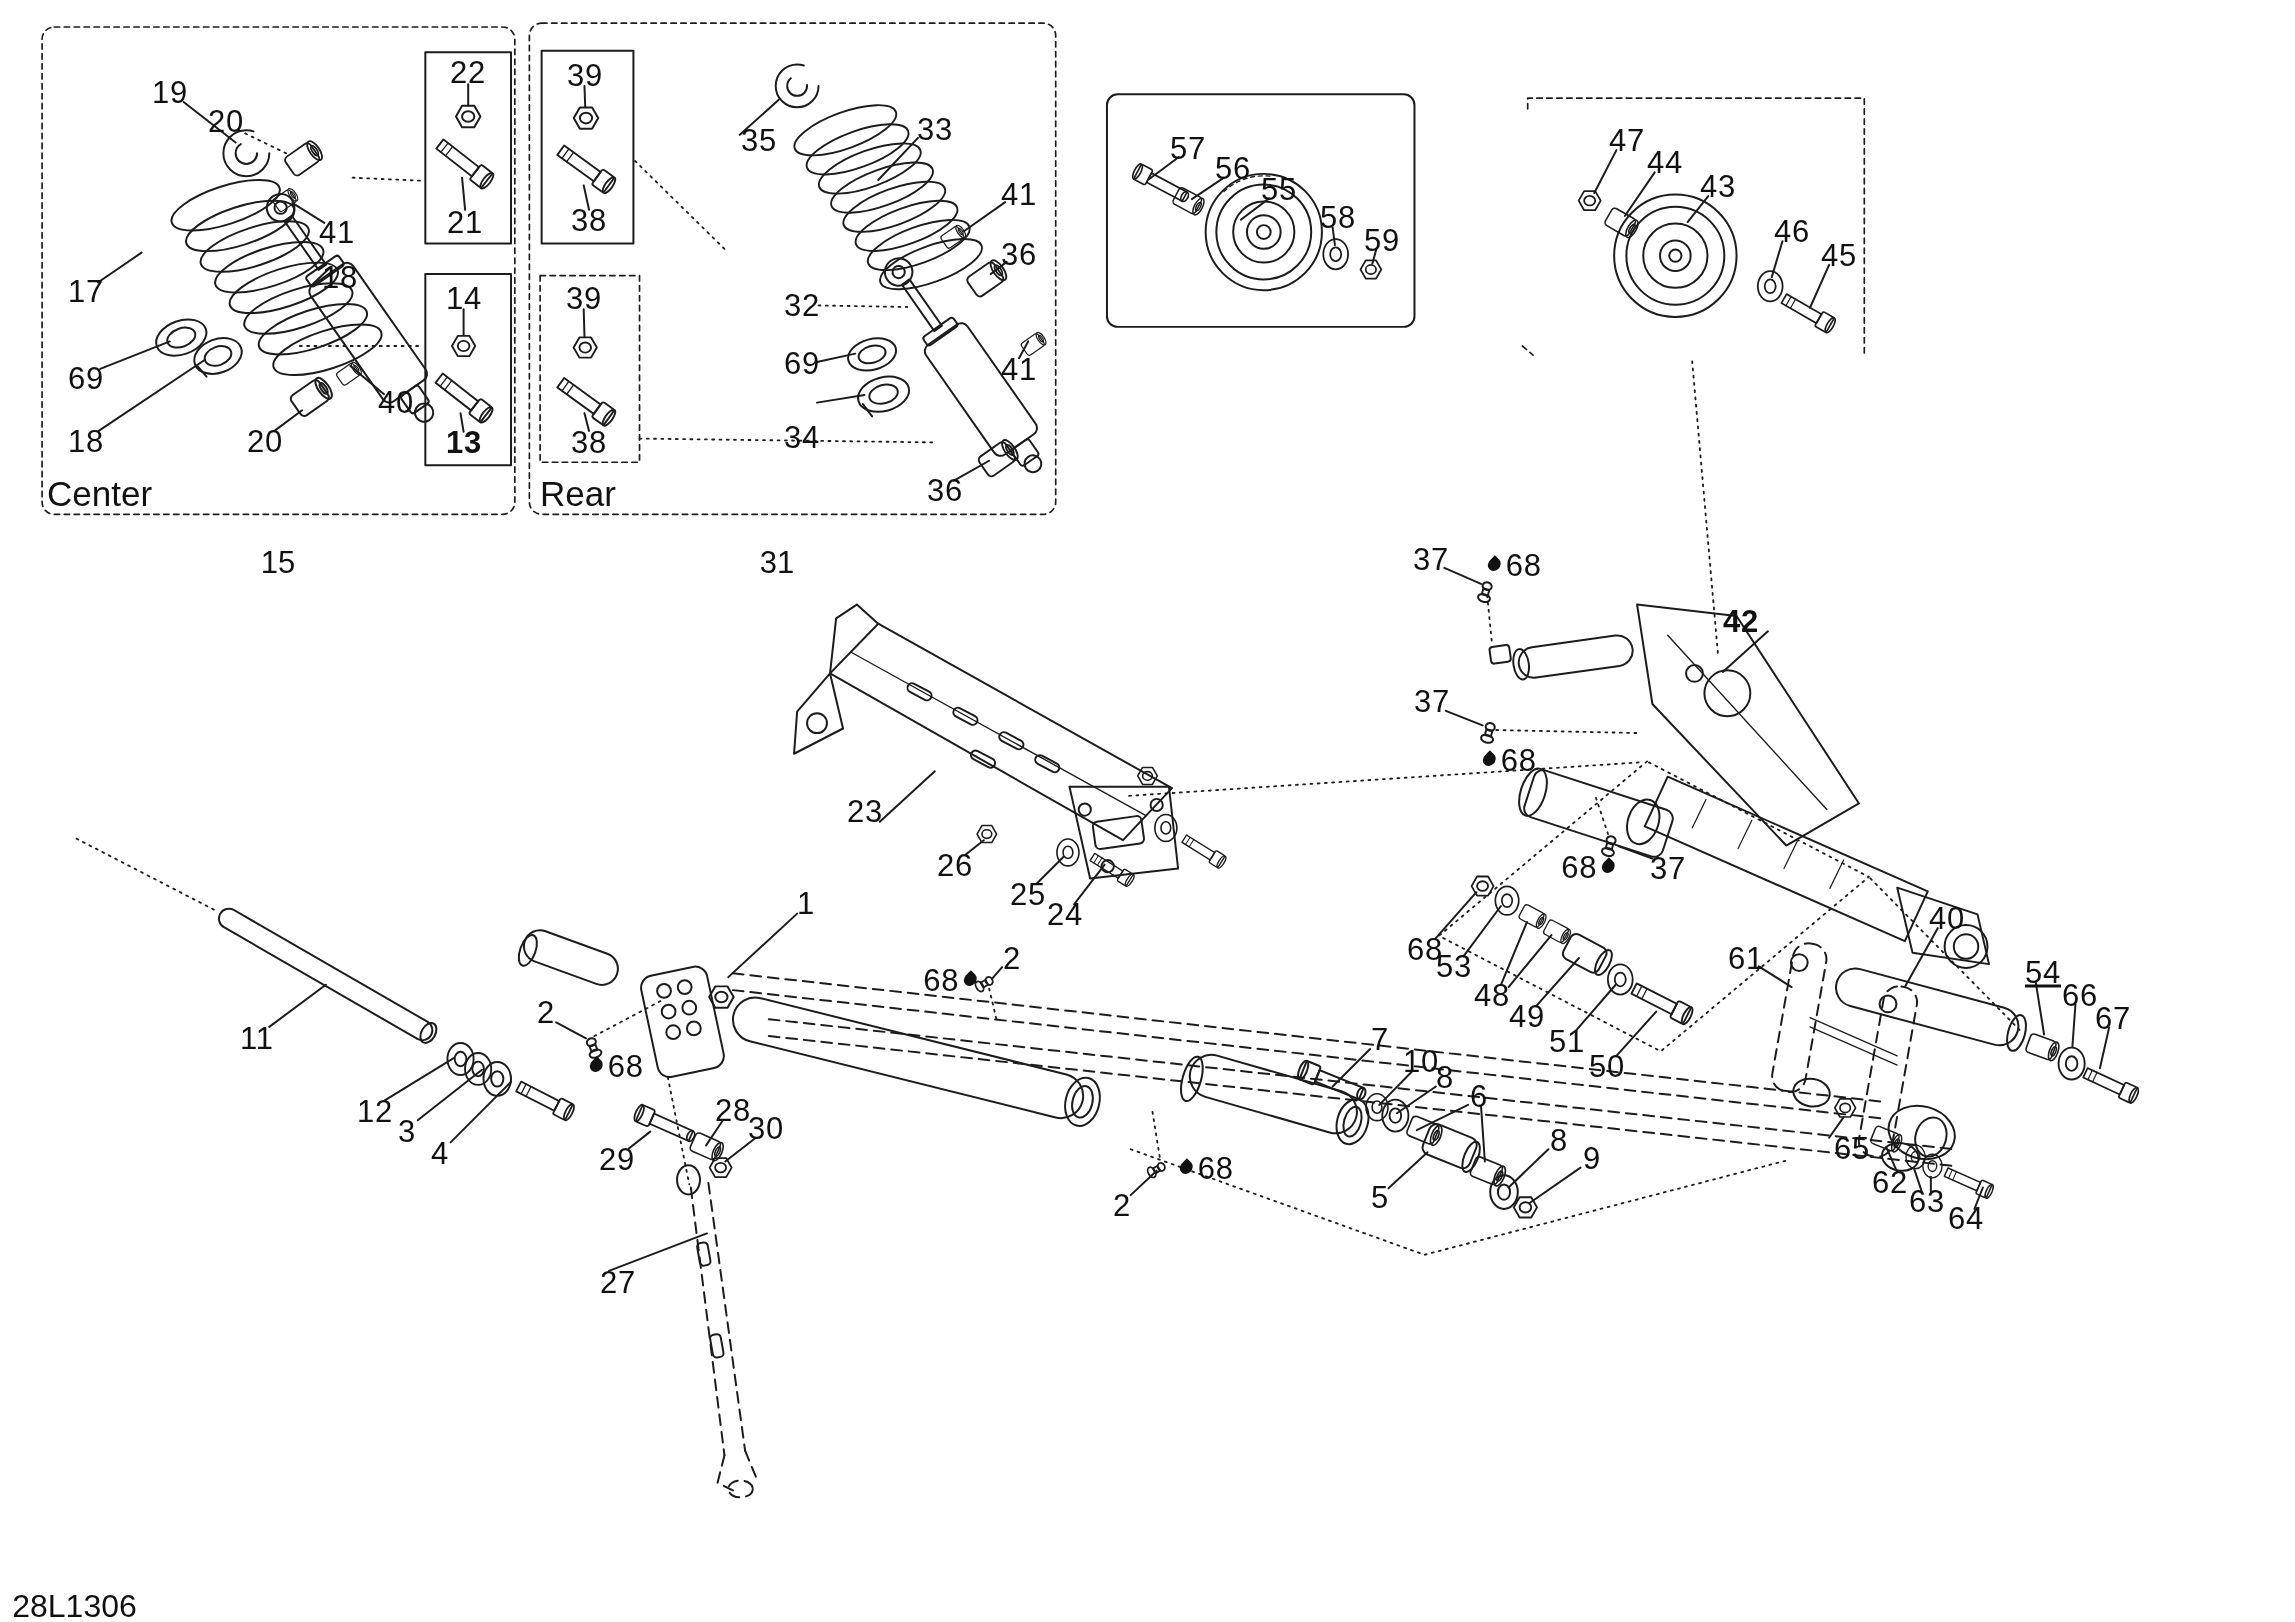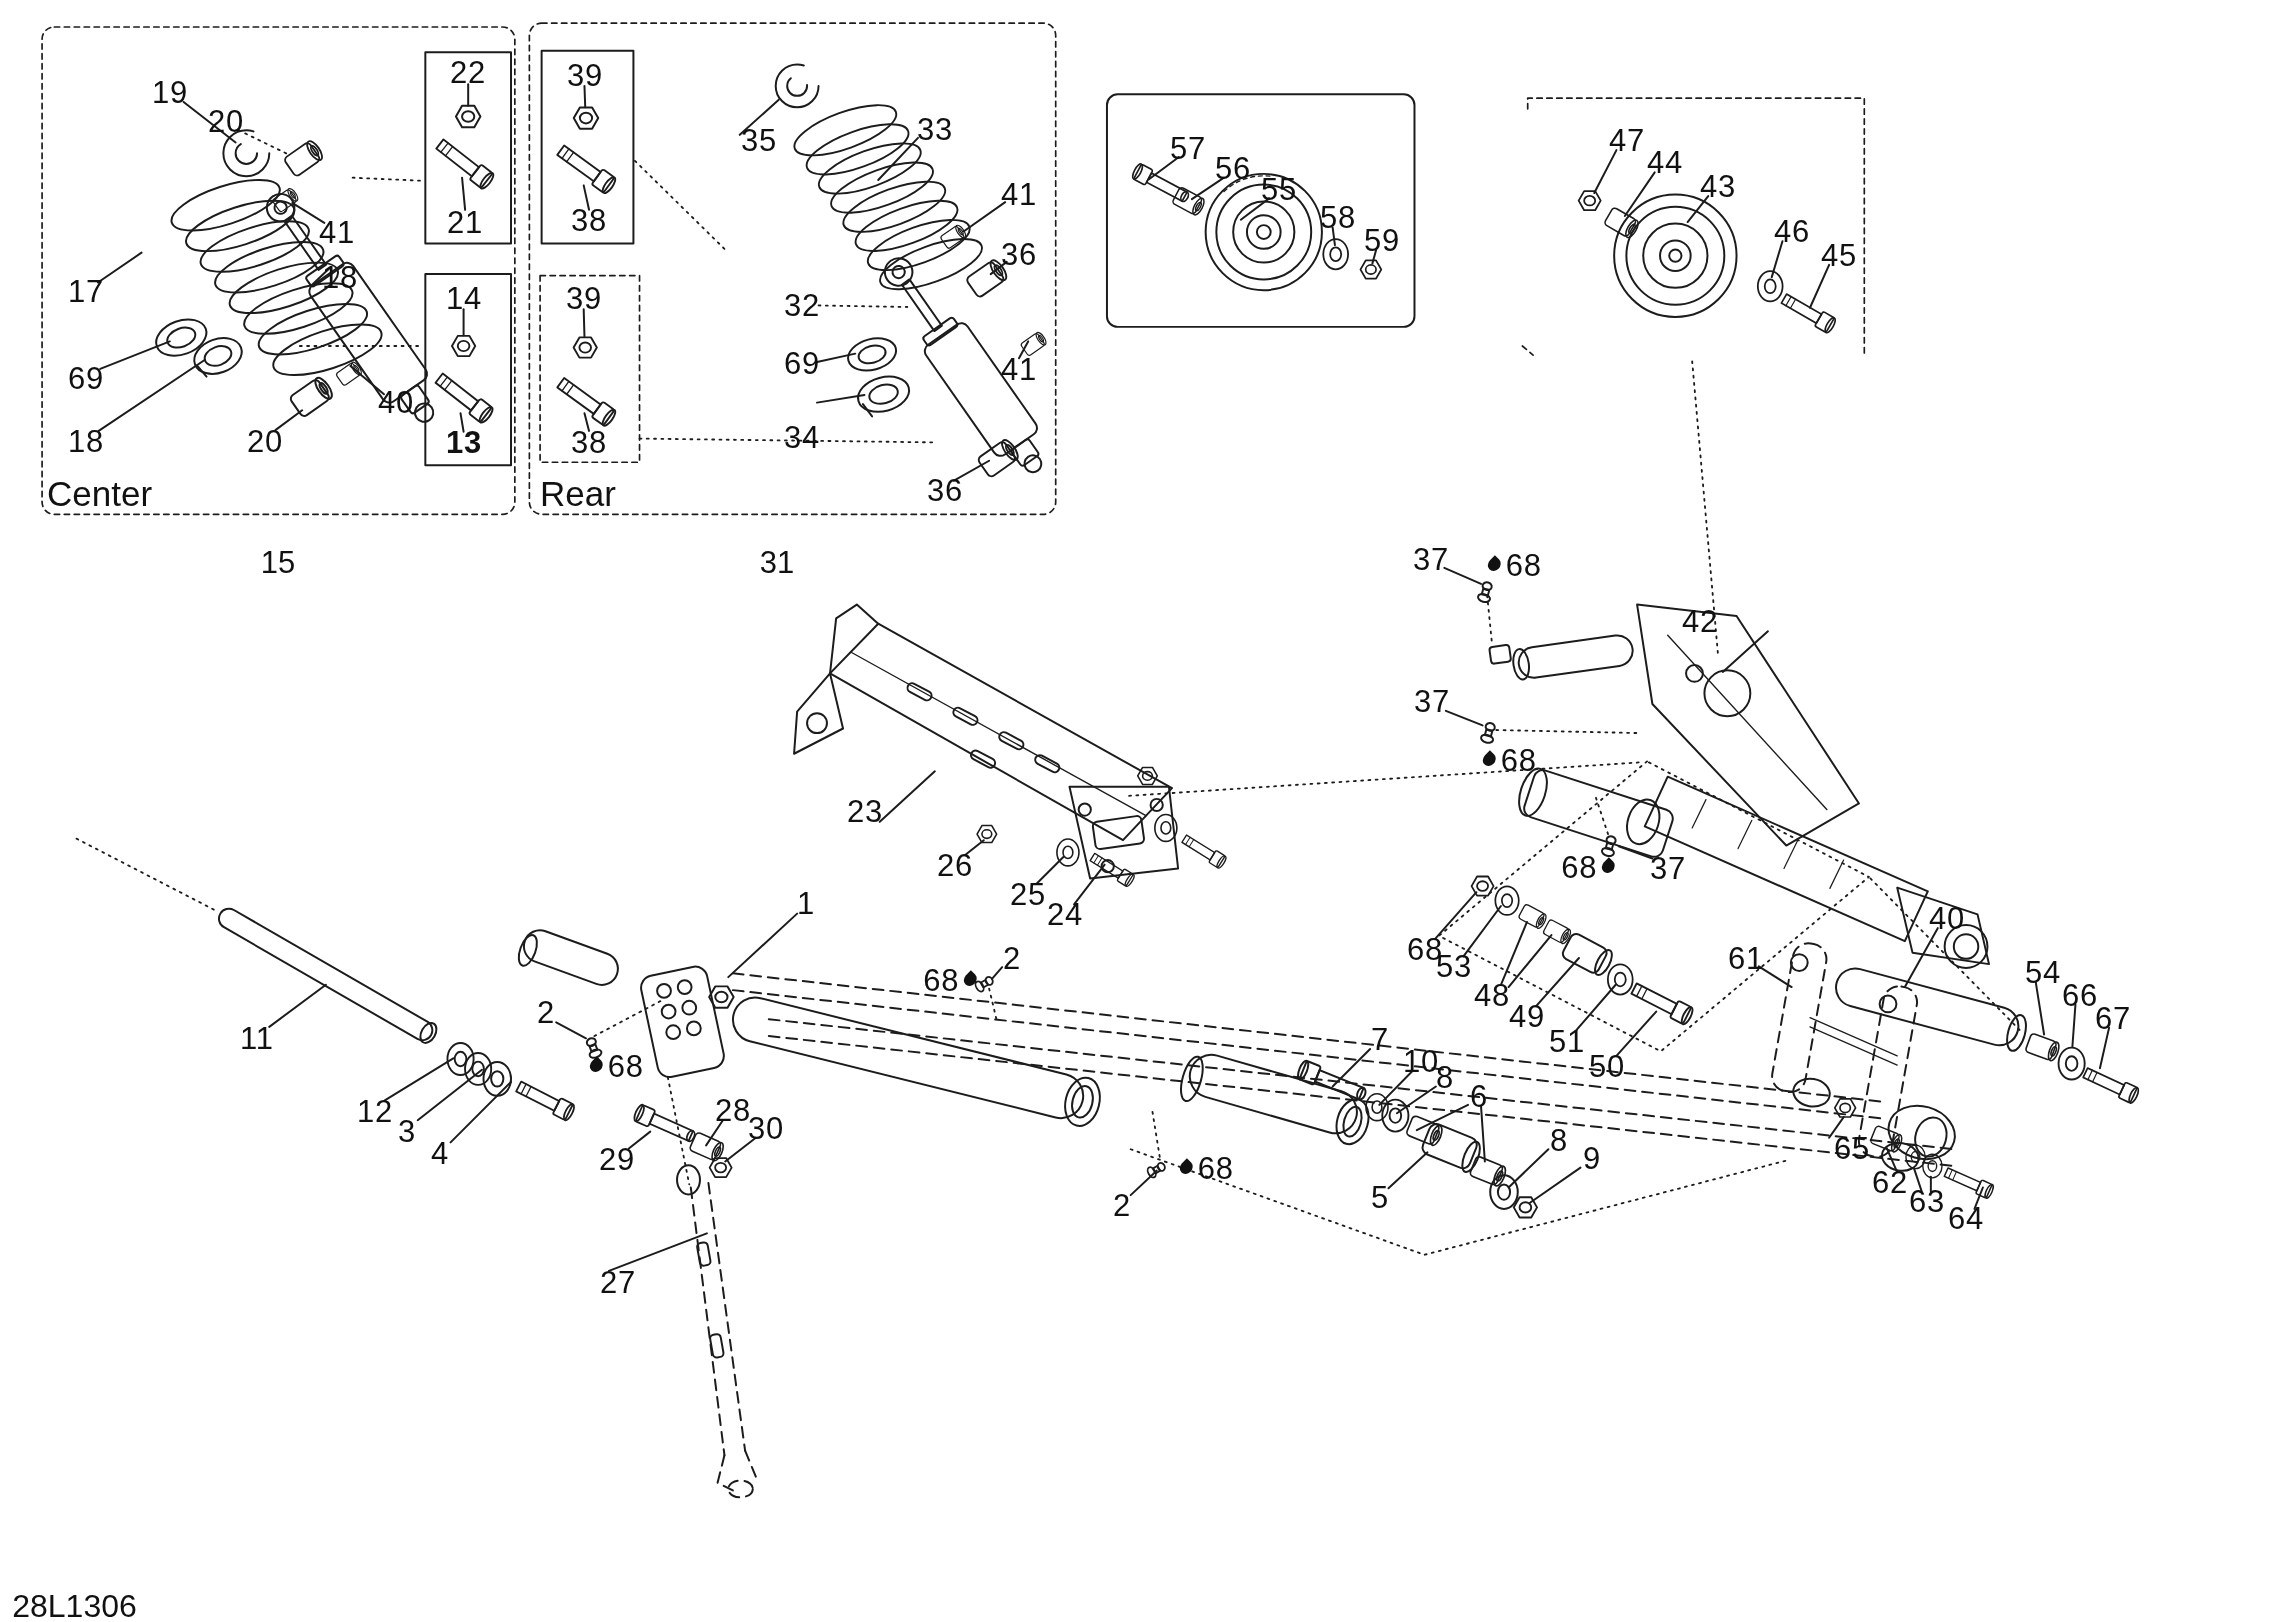--- a/index.html
+++ b/index.html
@@ -561,21 +561,21 @@
       <div class="callout" style="left: 1839px; top: 255px;">
         <span>45</span>
       </div>
       <div class="callout" style="left: 1431px; top: 559px;">
         <span>37</span>
       </div>
       <div class="callout" style="left: 1515px; top: 565px;">
         <span class="drop"></span>
         <span>68</span>
       </div>
-      <div class="callout" style="left: 1700px; top: 621px;">
+      <div class="callout" style="left: 1741px; top: 621px; font-weight: bold;">
         <span>42</span>
       </div>
       <div class="callout" style="left: 1432px; top: 701px;">
         <span>37</span>
       </div>
       <div class="callout" style="left: 1510px; top: 760px;">
         <span class="drop"></span>
         <span>68</span>
       </div>
       <div class="callout" style="left: 1588px; top: 867px;">
@@ -683,21 +683,21 @@
       </div>
       <div class="callout" style="left: 1607px; top: 1066px;">
         <span>50</span>
       </div>
       <div class="callout" style="left: 1746px; top: 958px;">
         <span>61</span>
       </div>
       <div class="callout" style="left: 1947px; top: 918px;">
         <span>40</span>
       </div>
-      <div class="callout" style="left: 2043px; top: 972px;">
+      <div class="callout" style="left: 2043px; top: 972px; text-decoration: underline;">
         <span>54</span>
       </div>
       <div class="callout" style="left: 2080px; top: 995px;">
         <span>66</span>
       </div>
       <div class="callout" style="left: 2113px; top: 1018px;">
         <span>67</span>
       </div>
       <div class="callout" style="left: 1852px; top: 1148px;">
         <span>65</span>

